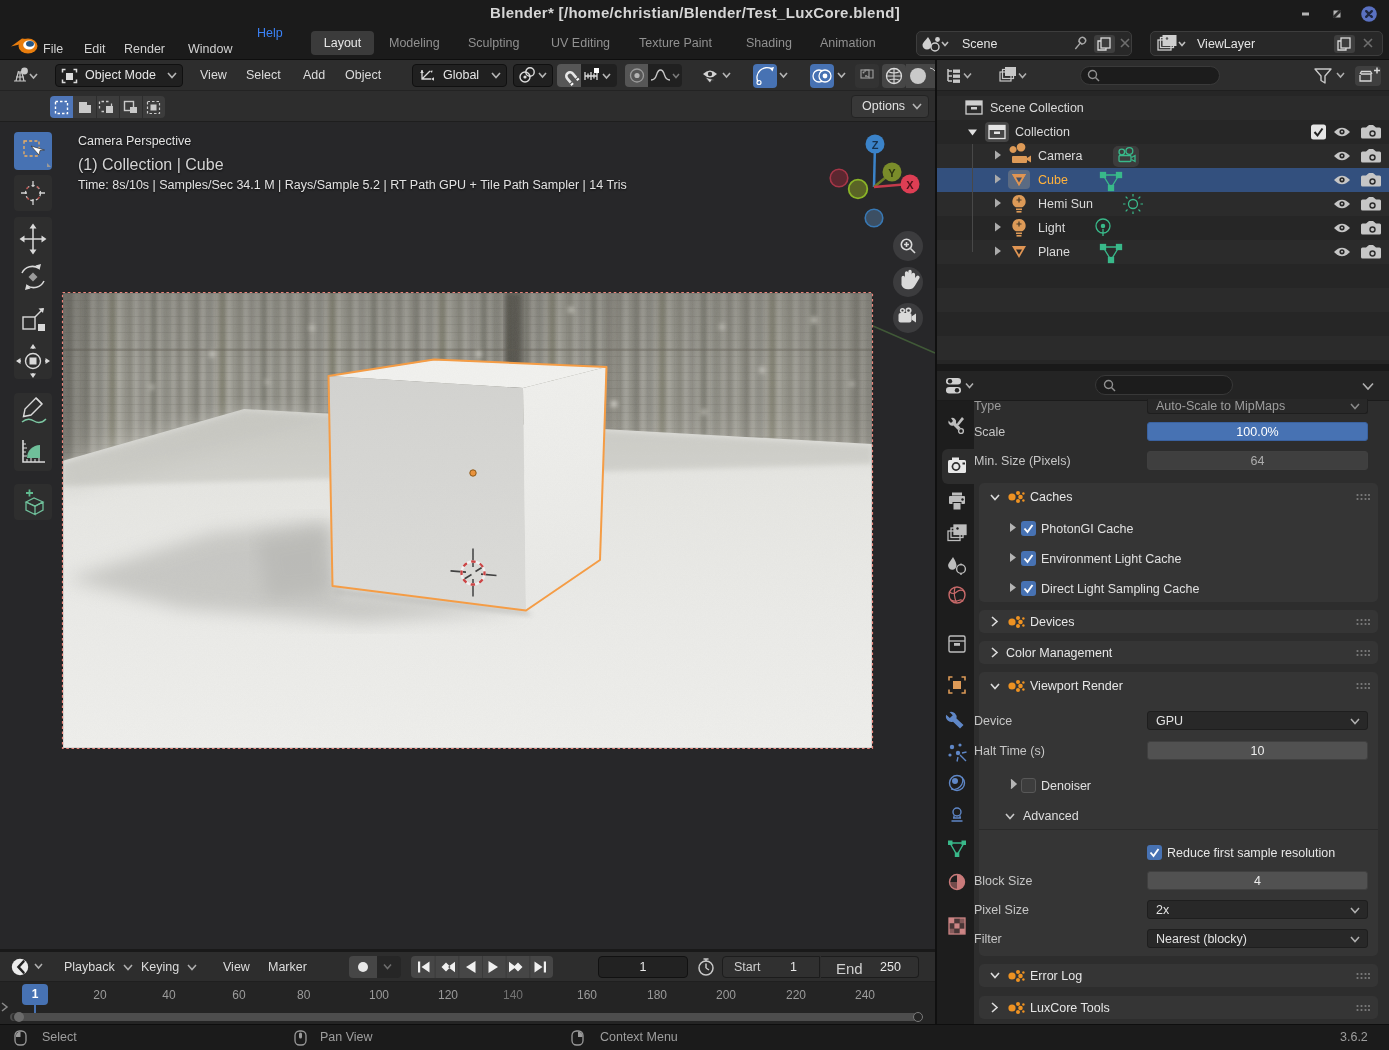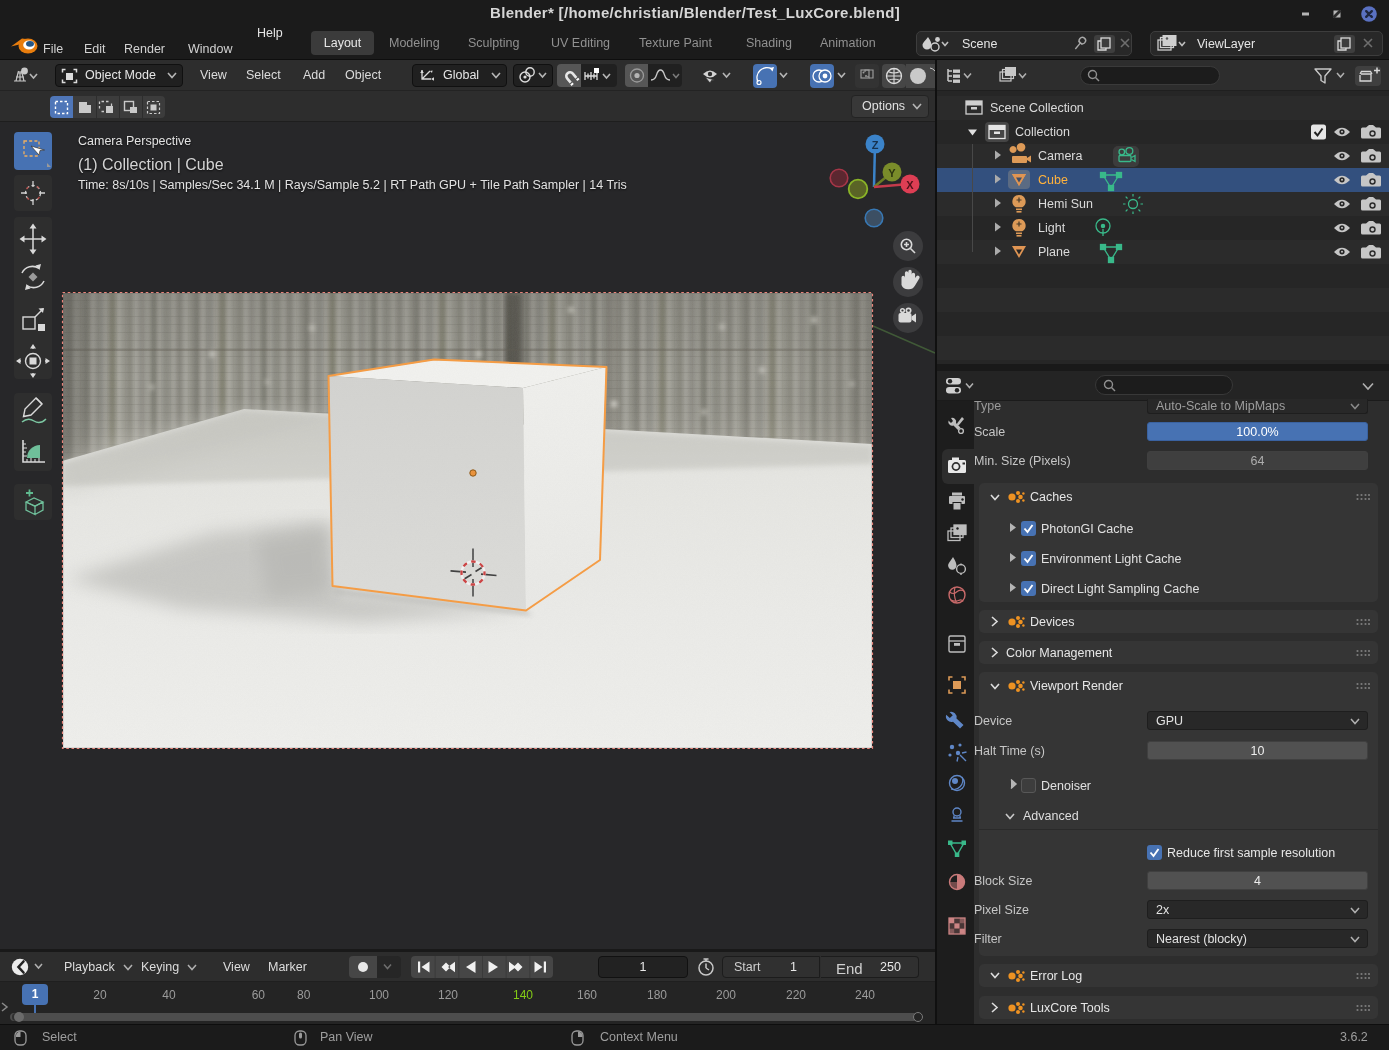--- a/index.html
+++ b/index.html
@@ -26,21 +26,21 @@
 <svg style="left:10px;top:34px" width="30" height="22" viewBox="0 0 30 22">
   <path d="M1 12.5 L12 4.5 L19 5.5 L13.5 9.5 Z" fill="#e87d0d"></path>
   <ellipse cx="18" cy="12" rx="9.5" ry="7.5" fill="#e87d0d"></ellipse>
   <ellipse cx="19" cy="11" rx="5.8" ry="4.6" fill="#fff"></ellipse>
   <ellipse cx="20" cy="9.8" rx="4" ry="2.9" fill="#265787"></ellipse>
 </svg>
 <div class="t" style="left:43px;top:42px;font-size:12.5px;color:#d2d2d2">File</div>
 <div class="t" style="left:84px;top:42px;font-size:12.5px;color:#d2d2d2">Edit</div>
 <div class="t" style="left:124px;top:42px;font-size:12.5px;color:#d2d2d2">Render</div>
 <div class="t" style="left:188px;top:42px;font-size:12.5px;color:#d2d2d2">Window</div>
-<div class="t" style="left:257px;top:26px;font-size:12.5px;color:#e5e5e5">Help</div>
+<div class="t" style="left:257px;top:26px;font-size:12.5px;color:#3b82f6">Help</div>
 <div class="a" style="left:311px;top:31px;width:63px;height:24px;background:#3b3b3b;border-radius:4px"></div>
 <div class="t" style="left:311px;top:36px;width:63px;text-align:center;font-size:12.5px;color:#e8e8e8">Layout</div>
 <div class="t" style="left:389px;top:36px;font-size:12.5px;color:#919191">Modeling</div>
 <div class="t" style="left:468px;top:36px;font-size:12.5px;color:#919191">Sculpting</div>
 <div class="t" style="left:551px;top:36px;font-size:12.5px;color:#919191">UV Editing</div>
 <div class="t" style="left:639px;top:36px;font-size:12.5px;color:#919191">Texture Paint</div>
 <div class="t" style="left:746px;top:36px;font-size:12.5px;color:#919191">Shading</div>
 <div class="t" style="left:820px;top:36px;font-size:12.5px;color:#919191">Animation</div>
 
 <div class="a" style="left:916px;top:31px;width:216px;height:25px;background:#282828;border:1px solid #3d3d3d;border-radius:5px"></div>
@@ -479,25 +479,25 @@
 <div class="a" style="left:722px;top:956px;width:98px;height:22px;background:#303030;border:1px solid #1c1c1c;border-radius:4px 0 0 4px"></div>
 <div class="a" style="left:821px;top:956px;width:98px;height:22px;background:#303030;border:1px solid #1c1c1c;border-left:none;border-radius:0 4px 4px 0"></div>
 <div class="t" style="left:734px;top:960px;font-size:12.5px;color:#cfcfcf">Start</div>
 <div class="t" style="left:790px;top:960px;font-size:12.5px;color:#e8e8e8">1</div>
 <div class="t" style="left:836px;top:960px;font-size:15px;color:#cfcfcf">End</div>
 <div class="t" style="left:880px;top:960px;font-size:12.5px;color:#e8e8e8">250</div>
 
 <div id="ticks"></div>
 <div class="t" style="left:88px;top:988px;width:24px;text-align:center;font-size:12px;color:#9b9b9b">20</div>
 <div class="t" style="left:157px;top:988px;width:24px;text-align:center;font-size:12px;color:#9b9b9b">40</div>
-<div class="t" style="left:241px;top:988px;width:24px;text-align:right;font-size:12px;color:#9b9b9b">60</div>
+<div class="t" style="left:227px;top:988px;width:24px;text-align:center;font-size:12px;color:#9b9b9b">60</div>
 <div class="t" style="left:297px;top:988px;width:24px;font-size:12px;color:#9b9b9b">80</div>
 <div class="t" style="left:364px;top:988px;width:30px;text-align:center;font-size:12px;color:#9b9b9b">100</div>
 <div class="t" style="left:433px;top:988px;width:30px;text-align:center;font-size:12px;color:#9b9b9b">120</div>
-<div class="t" style="left:503px;top:988px;width:30px;text-align:right;font-size:12px;color:#84cc16">140</div>
+<div class="t" style="left:503px;top:988px;width:30px;text-align:left;font-size:12px;color:#737373">140</div>
 <div class="t" style="left:572px;top:988px;width:30px;text-align:center;font-size:12px;color:#9b9b9b">160</div>
 <div class="t" style="left:642px;top:988px;width:30px;text-align:center;font-size:12px;color:#9b9b9b">180</div>
 <div class="t" style="left:711px;top:988px;width:30px;text-align:center;font-size:12px;color:#9b9b9b">200</div>
 <div class="t" style="left:781px;top:988px;width:30px;text-align:center;font-size:12px;color:#9b9b9b">220</div>
 <div class="t" style="left:850px;top:988px;width:30px;text-align:center;font-size:12px;color:#9b9b9b">240</div>
 <div class="a" style="left:34px;top:1004px;width:2px;height:9px;background:#4772b3"></div>
 <div class="a" style="left:22px;top:984px;width:26px;height:21px;background:#4772b3;border-radius:4px"></div>
 <div class="t" style="left:22px;top:987px;width:26px;text-align:center;font-size:12px;font-weight:bold;color:#fff">1</div>
 <svg style="left:0px;top:1000px" width="10" height="14" viewBox="0 0 10 14">
       <path d="M2 3 l5 4 l-5 4" fill="none" stroke="#8a8a8a" stroke-width="1.5"></path>

